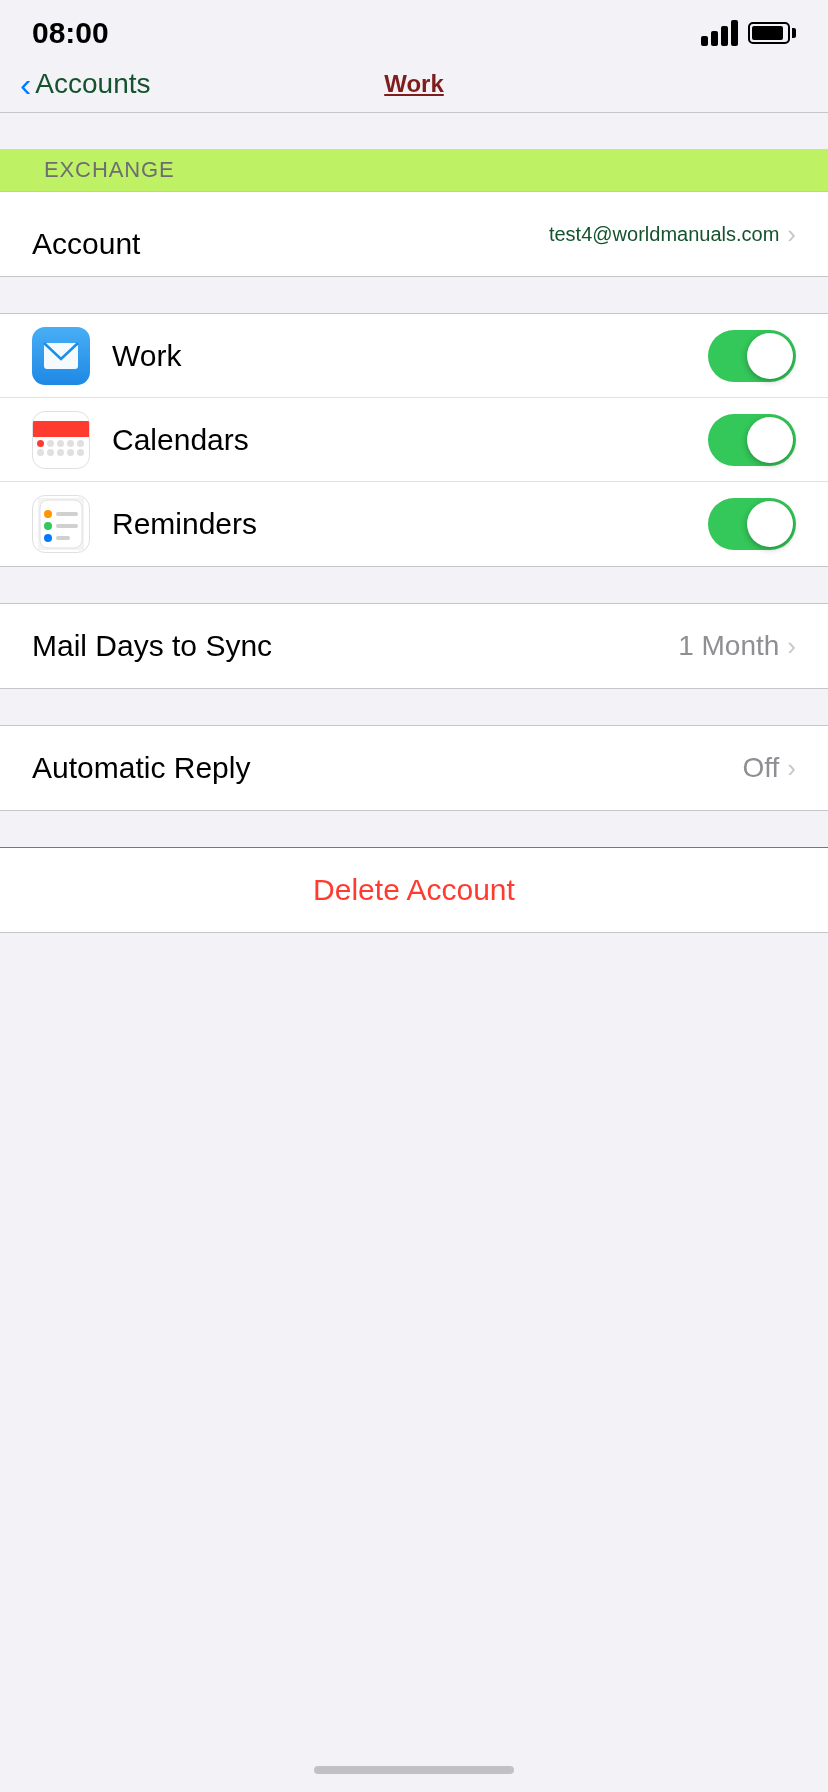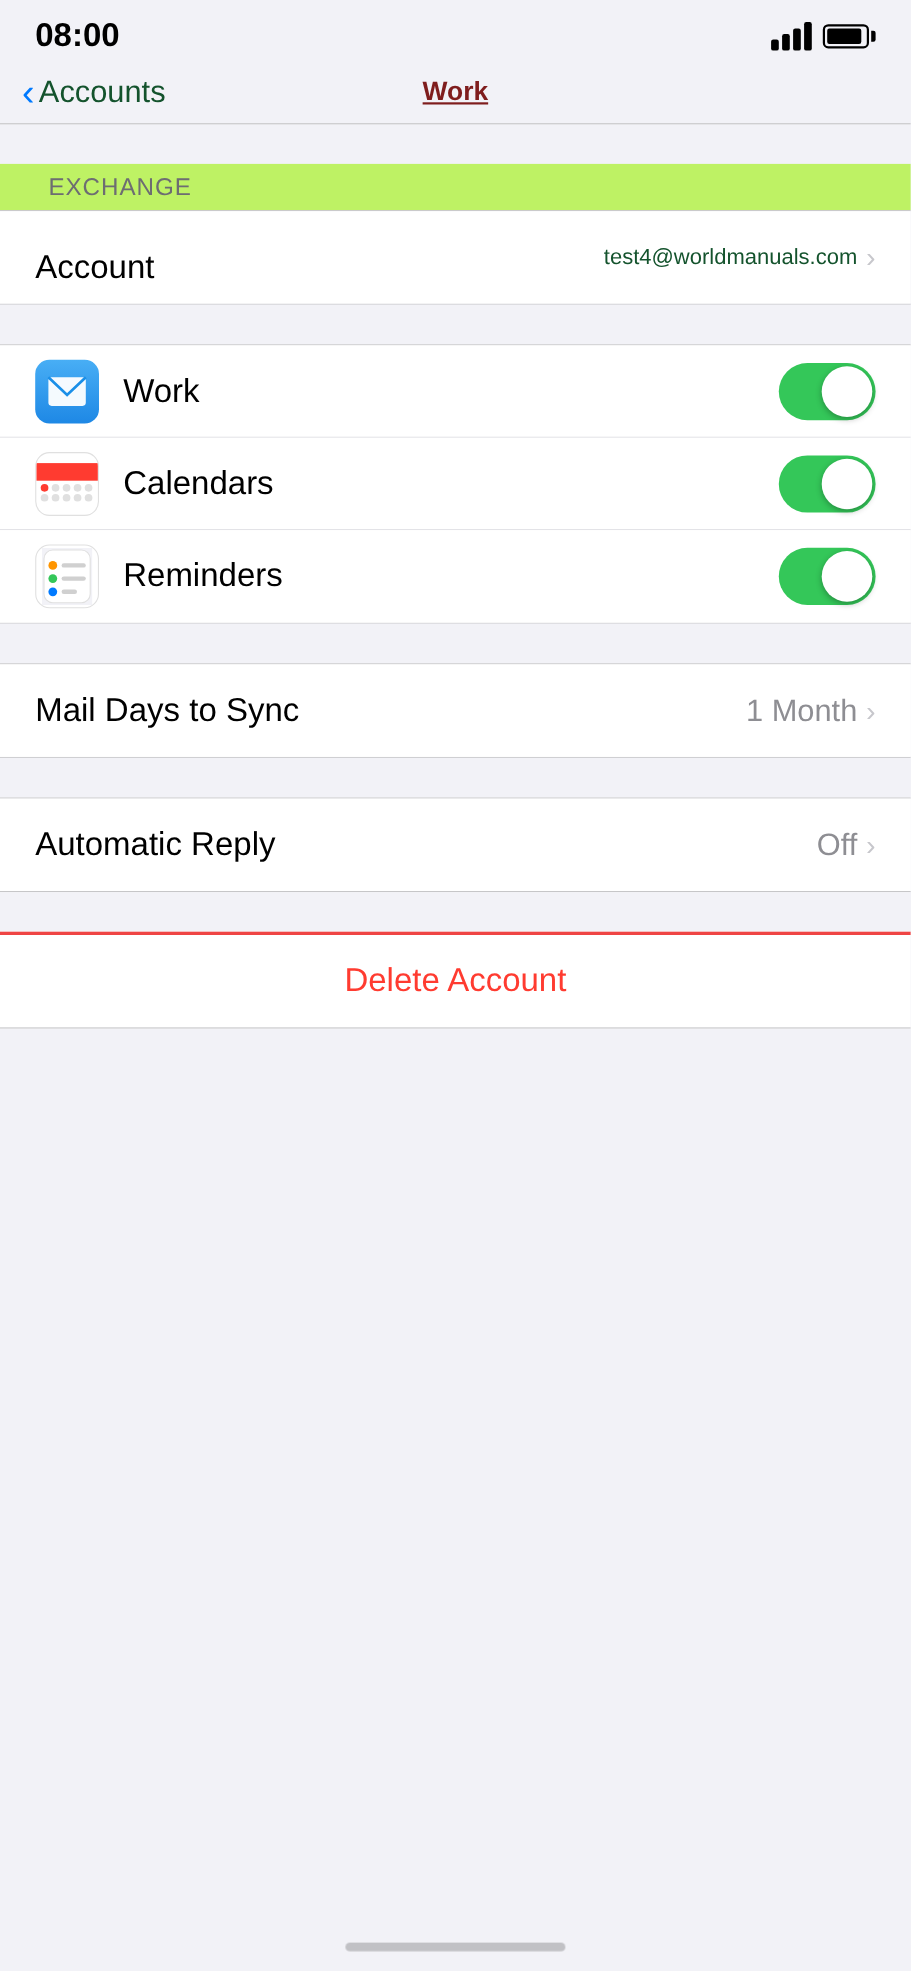--- a/index.html
+++ b/index.html
@@ -205,21 +205,21 @@
     }
     .account-value {
       font-size: 20px;
       color: #14532d;
       margin-right: 8px;
     }
 
     
     .delete-card {
       background: #fff;
-      border-top: 3px solid #ef4444;
+      border-top: 1px solid #ef4444;
       border-bottom: 1px solid #c6c6c8;
       text-align: center;
     }
     .delete-row {
       display: flex;
       align-items: center;
       justify-content: center;
       min-height: 84px;
       cursor: pointer;
     }

